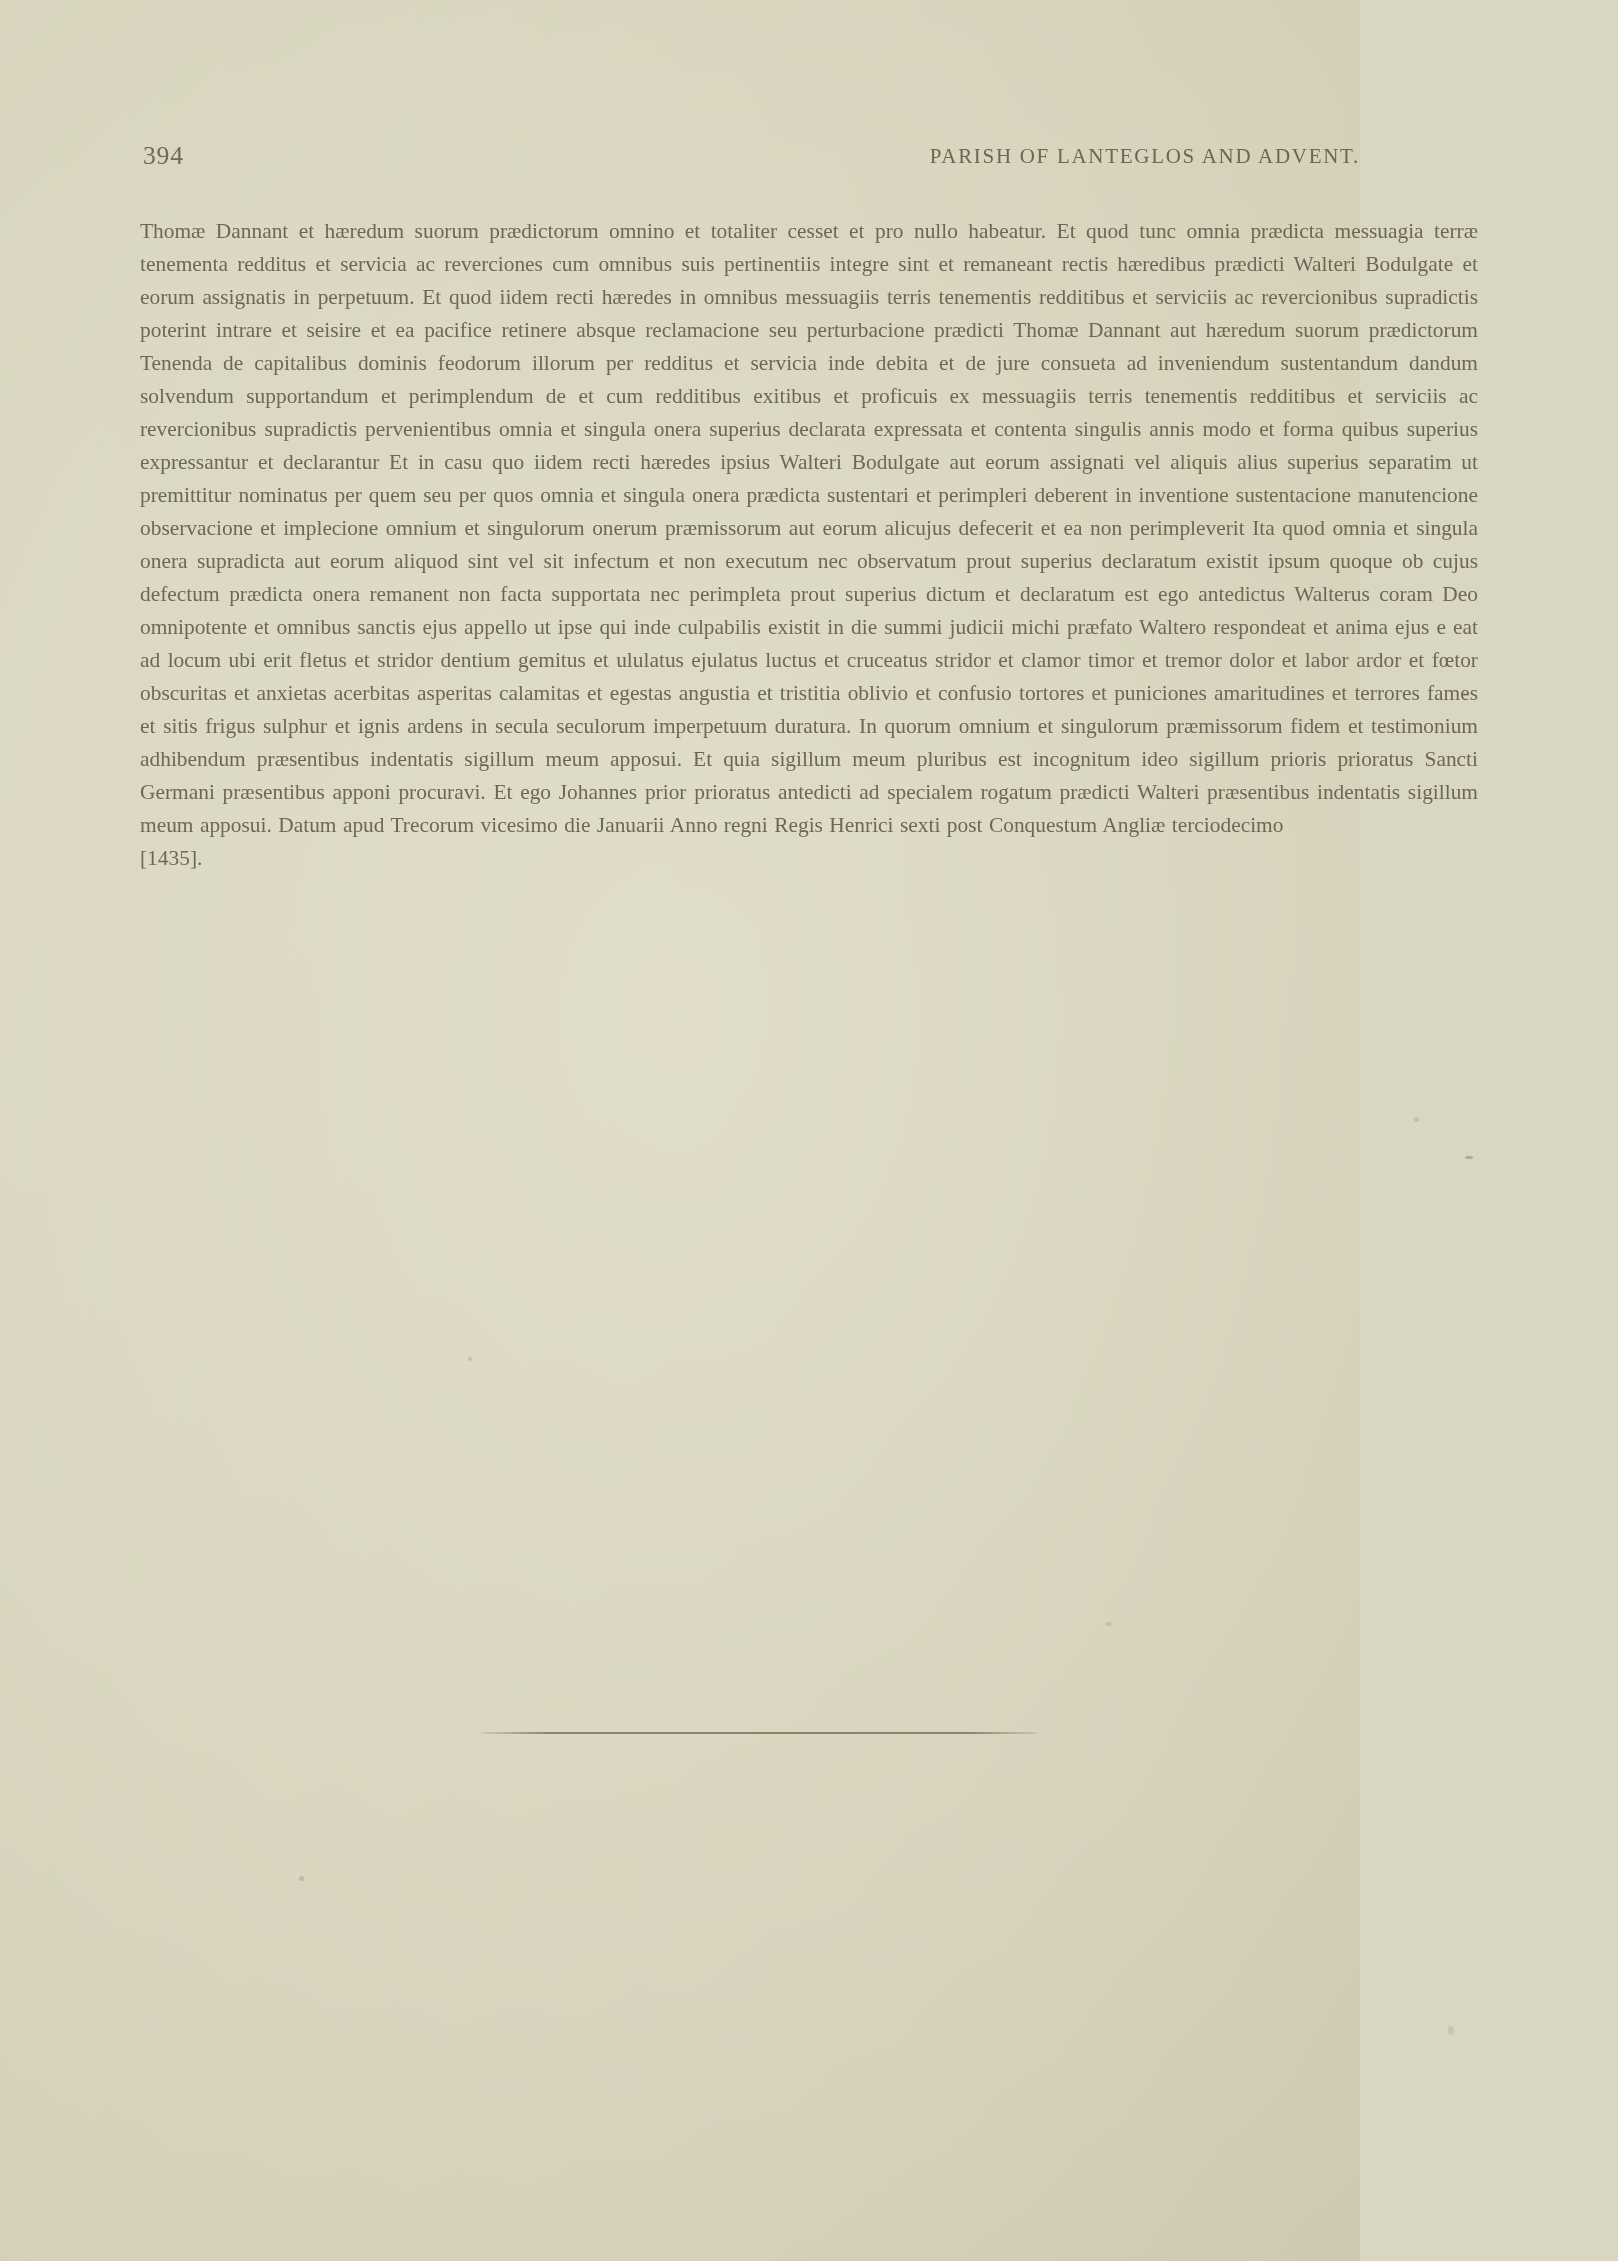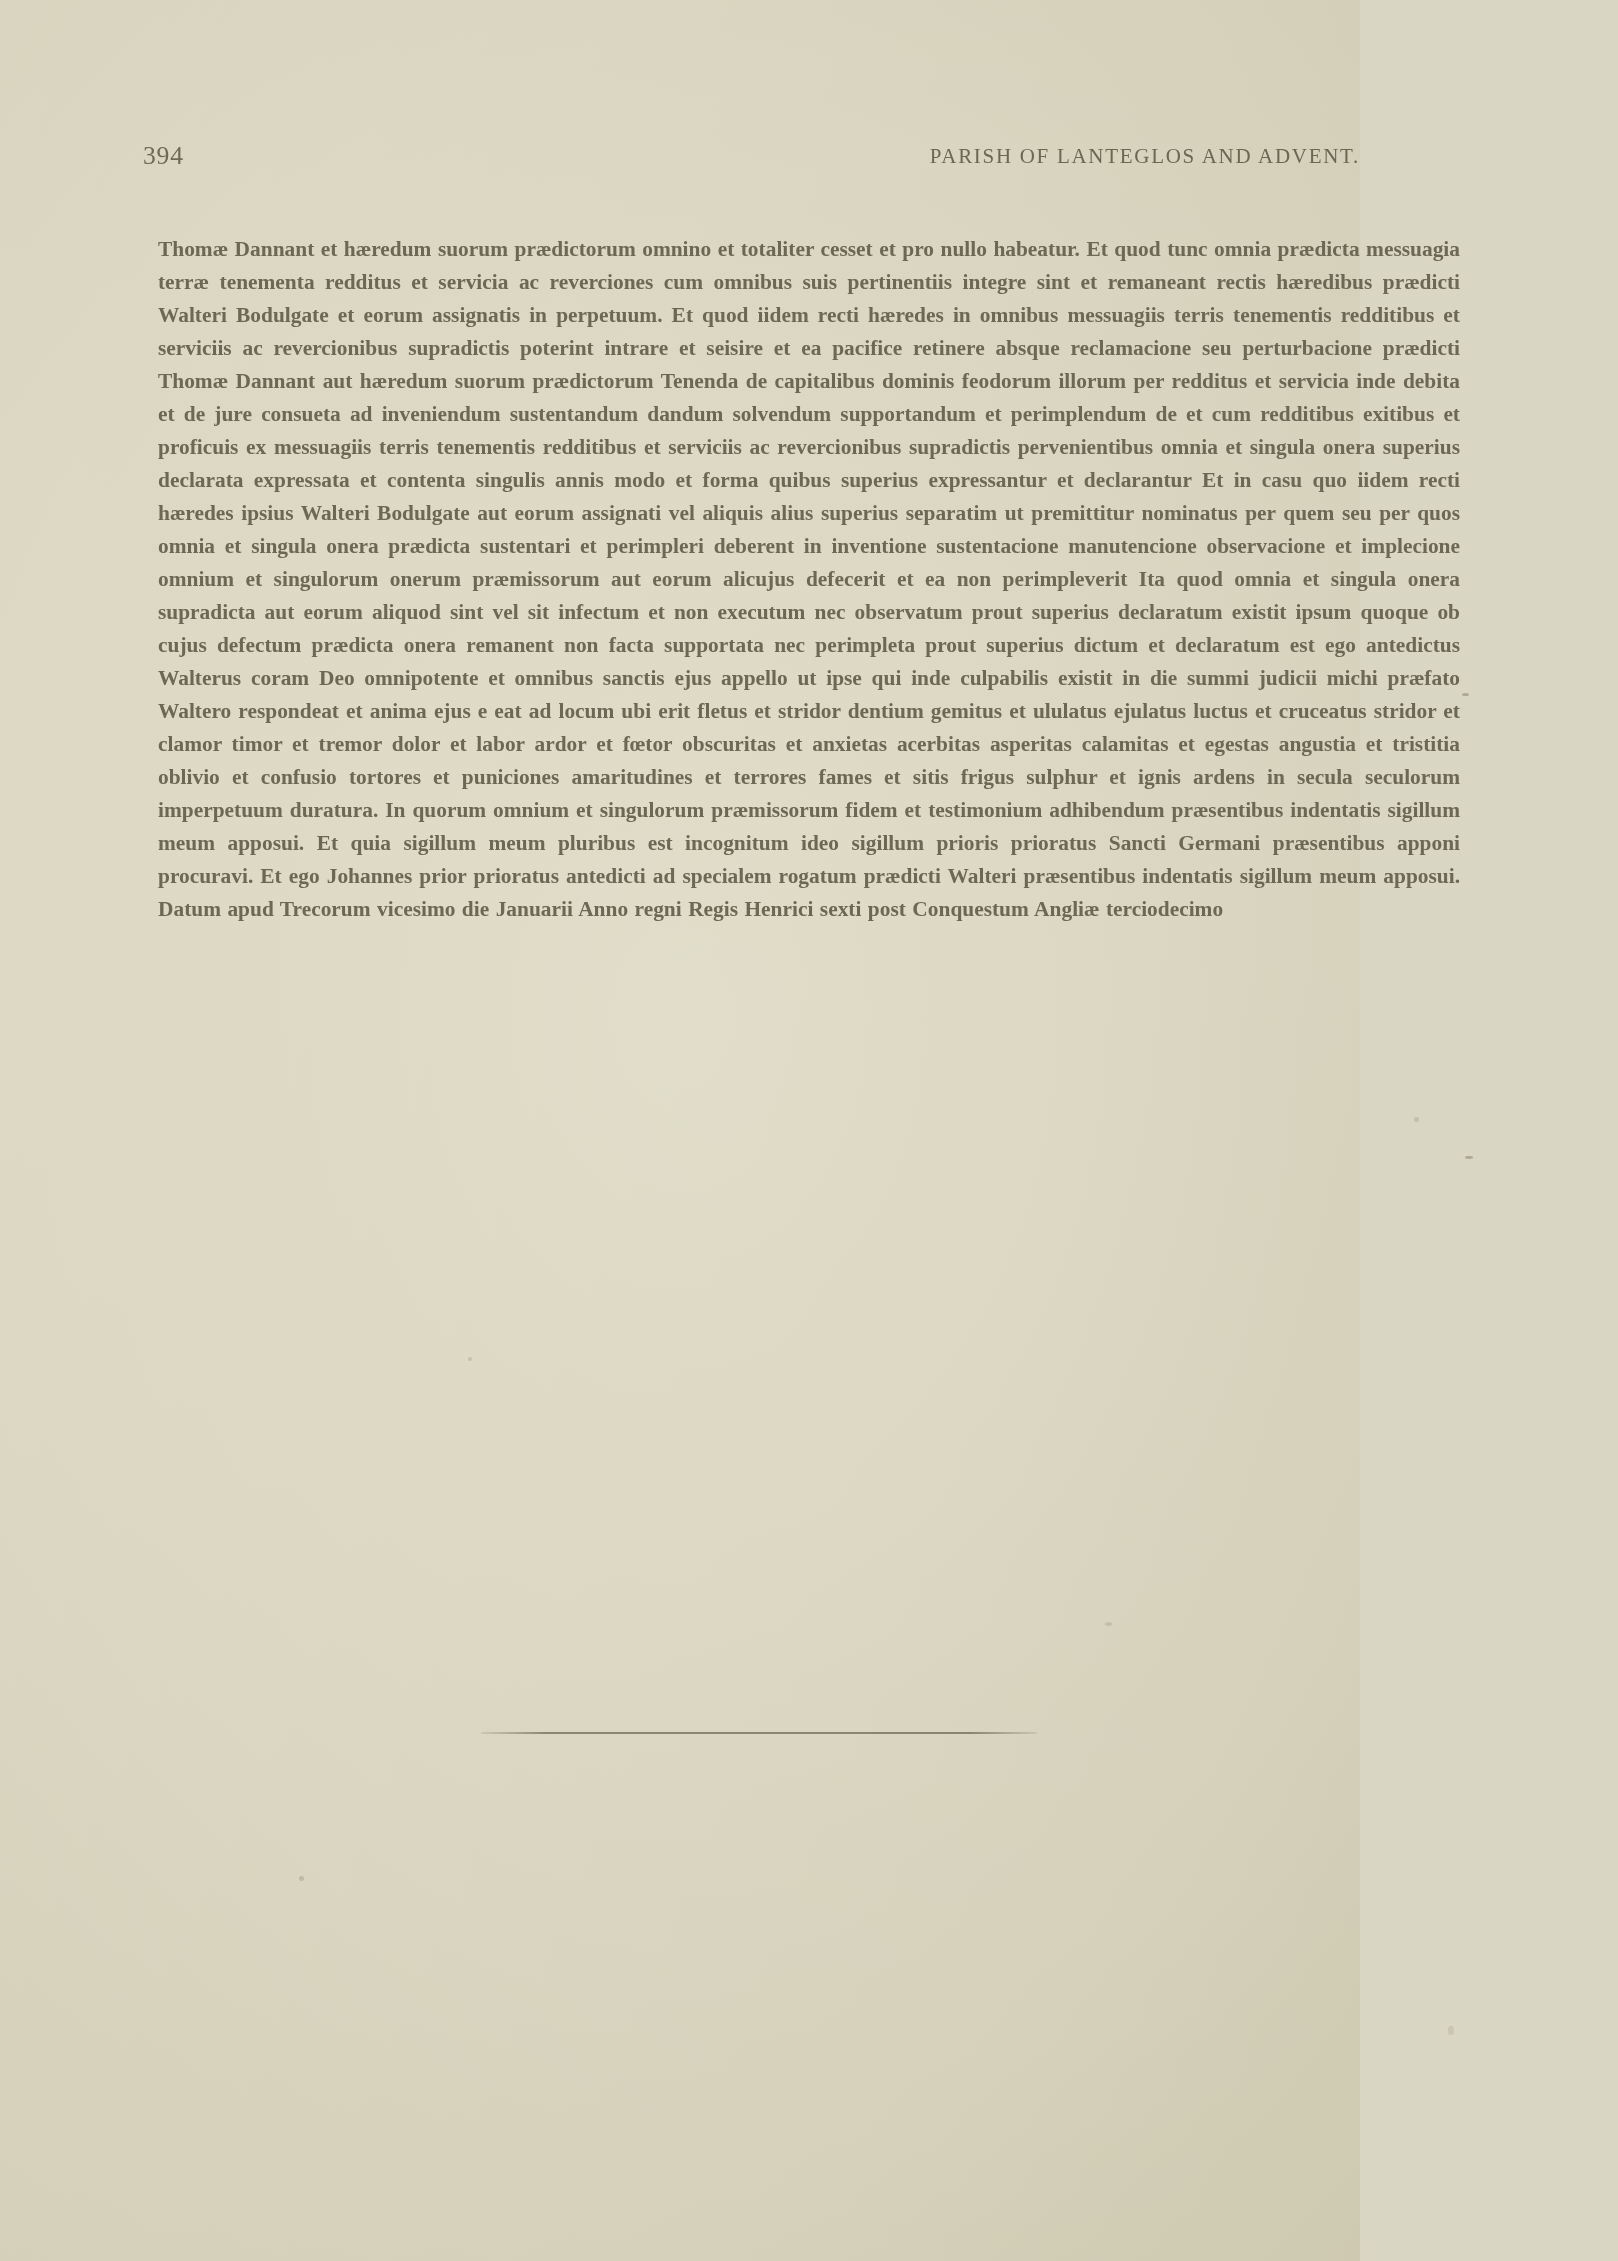--- a/index.html
+++ b/index.html
@@ -55,23 +55,22 @@
     top: 215px;
     width: 1338px;
     font-size: 21.4px;
     line-height: 33px;
     text-align: justify;
     text-justify: inter-word;
     color: #6c6854;
     word-spacing: 1.1px;
   }
   .body-text p {
-    margin: 18px;
+    margin: 0;
     text-indent: 0;
-    font-weight: bold;
   }
   .bracket-line {
     display: block;
     text-align: left;
   }
   .rule {
     position: absolute;
     left: 481px;
     top: 1732px;
     width: 556px;
@@ -97,20 +96,21 @@
 
 <div class="page">
 
   <div class="header">
     <div class="folio">394</div>
     <div class="running-title">PARISH OF LANTEGLOS AND ADVENT.</div>
   </div>
 
   <div class="body-text">
     <p>Thomæ Dannant et hæredum suorum prædictorum omnino et totaliter cesset et pro nullo habeatur. Et quod tunc omnia prædicta messuagia terræ tenementa redditus et servicia ac reverciones cum omnibus suis pertinentiis integre sint et remaneant rectis hæredibus prædicti Walteri Bodulgate et eorum assignatis in perpetuum. Et quod iidem recti hæredes in omnibus messuagiis terris tenementis redditibus et serviciis ac revercionibus supradictis poterint intrare et seisire et ea pacifice retinere absque reclamacione seu perturbacione prædicti Thomæ Dannant aut hæredum suorum prædictorum Tenenda de capitalibus dominis feodorum illorum per redditus et servicia inde debita et de jure consueta ad inveniendum sustentandum dandum solvendum supportandum et perimplendum de et cum redditibus exitibus et proficuis ex messuagiis terris tenementis redditibus et serviciis ac revercionibus supradictis pervenientibus omnia et singula onera superius declarata expressata et contenta singulis annis modo et forma quibus superius expressantur et declarantur Et in casu quo iidem recti hæredes ipsius Walteri Bodulgate aut eorum assignati vel aliquis alius superius separatim ut premittitur nominatus per quem seu per quos omnia et singula onera prædicta sustentari et perimpleri deberent in inventione sustentacione manutencione observacione et implecione omnium et singulorum onerum præmissorum aut eorum alicujus defecerit et ea non perimpleverit Ita quod omnia et singula onera supradicta aut eorum aliquod sint vel sit infectum et non executum nec observatum prout superius declaratum existit ipsum quoque ob cujus defectum prædicta onera remanent non facta supportata nec perimpleta prout superius dictum et declaratum est ego antedictus Walterus coram Deo omnipotente et omnibus sanctis ejus appello ut ipse qui inde culpabilis existit in die summi judicii michi præfato Waltero respondeat et anima ejus e eat ad locum ubi erit fletus et stridor dentium gemitus et ululatus ejulatus luctus et cruceatus stridor et clamor timor et tremor dolor et labor ardor et fœtor obscuritas et anxietas acerbitas asperitas calamitas et egestas angustia et tristitia oblivio et confusio tortores et puniciones amaritudines et terrores fames et sitis frigus sulphur et ignis ardens in secula seculorum imperpetuum duratura. In quorum omnium et singulorum præmissorum fidem et testimonium adhibendum præsentibus indentatis sigillum meum apposui. Et quia sigillum meum pluribus est incognitum ideo sigillum prioris prioratus Sancti Germani præsentibus apponi procuravi. Et ego Johannes prior prioratus antedicti ad specialem rogatum prædicti Walteri præsentibus indentatis sigillum meum apposui. Datum apud Trecorum vicesimo die Januarii Anno regni Regis Henrici sexti post Conquestum Angliæ terciodecimo</p>
+    <span class="bracket-line">[1435].</span>
   </div>
 
   <div class="rule"></div>
 
   <span class="speck s1"></span>
   <span class="speck s2"></span>
   <span class="speck s3"></span>
   <span class="speck s4"></span>
   <span class="speck s5"></span>
   <span class="speck s6"></span>

